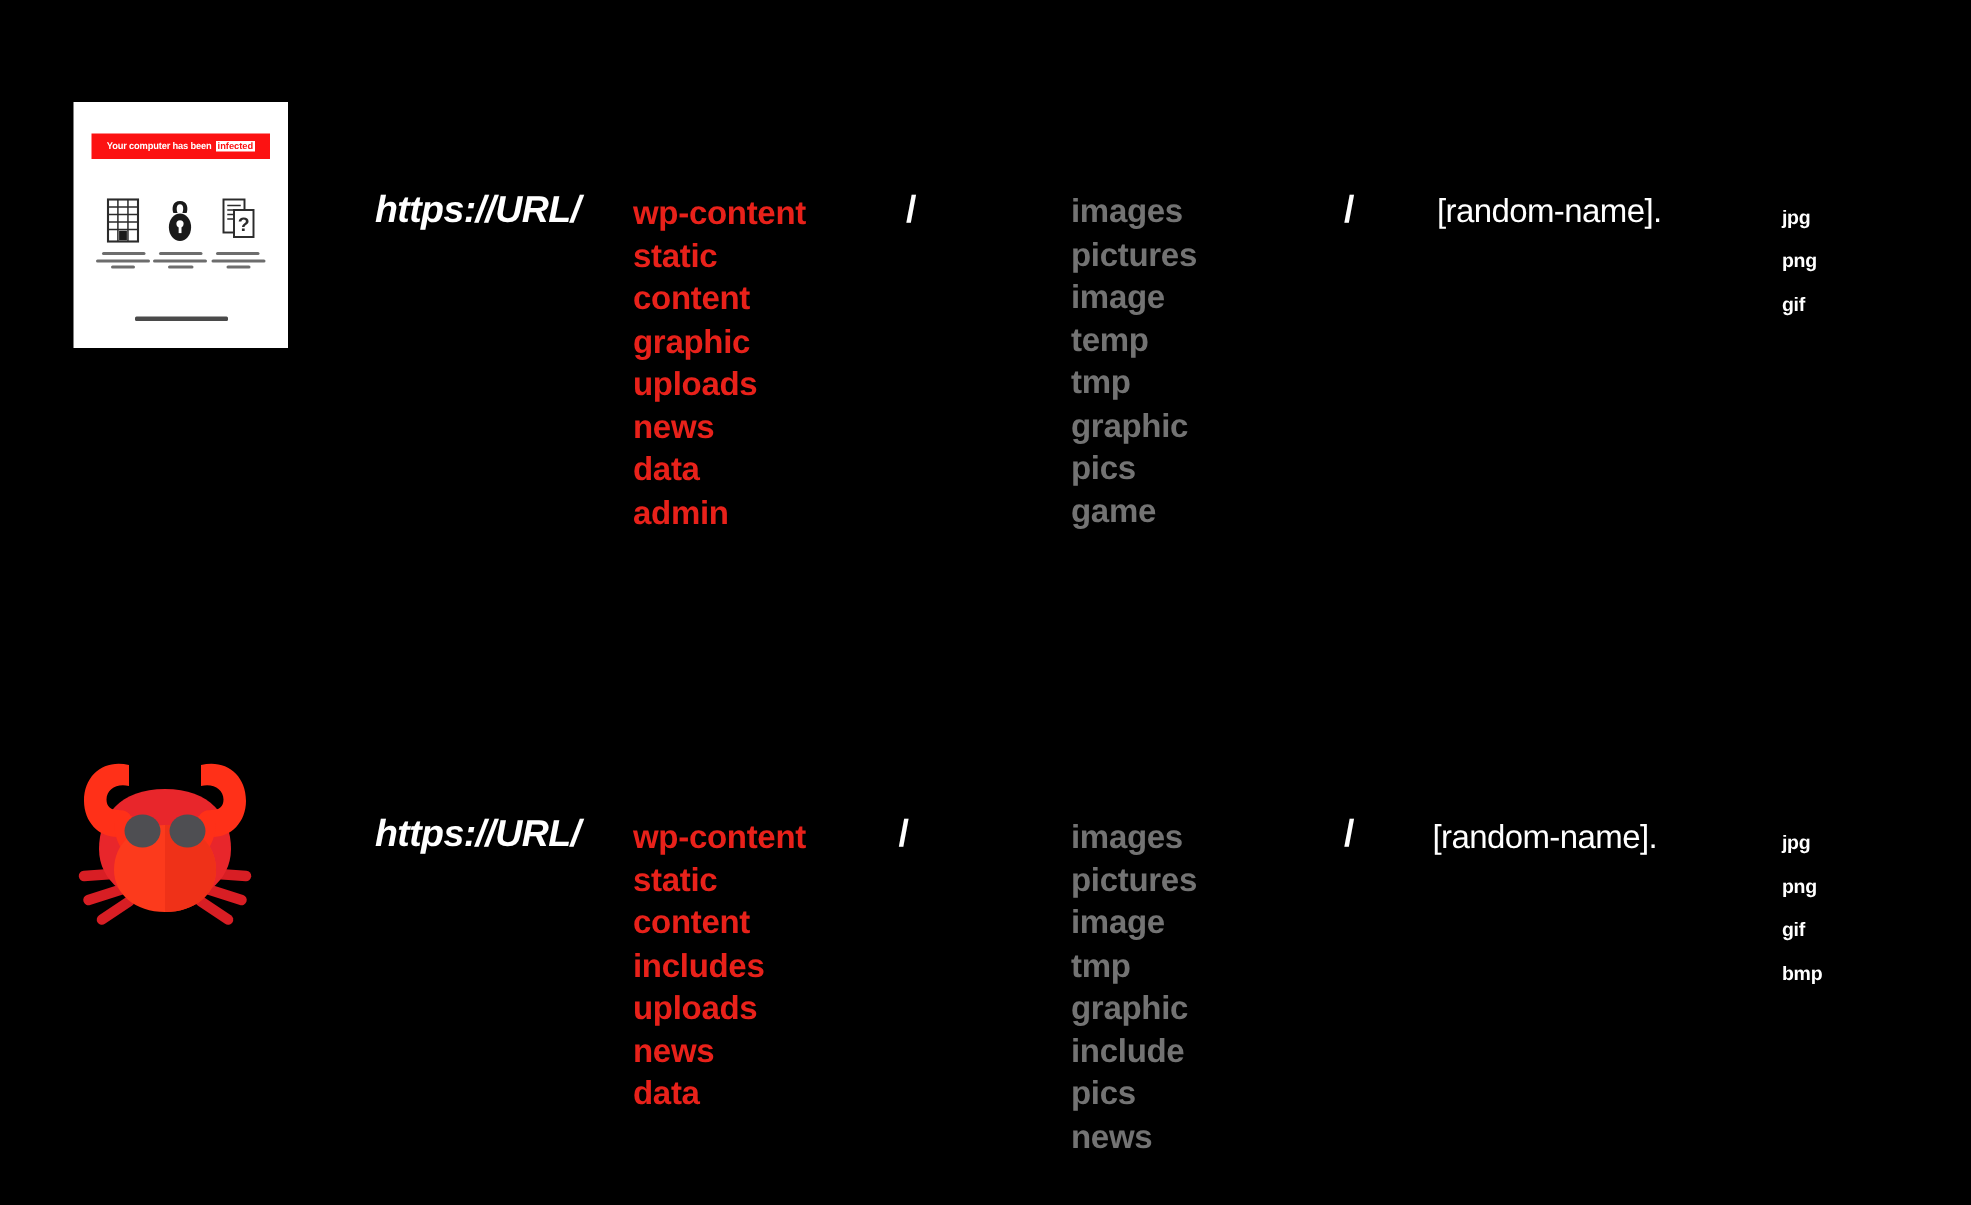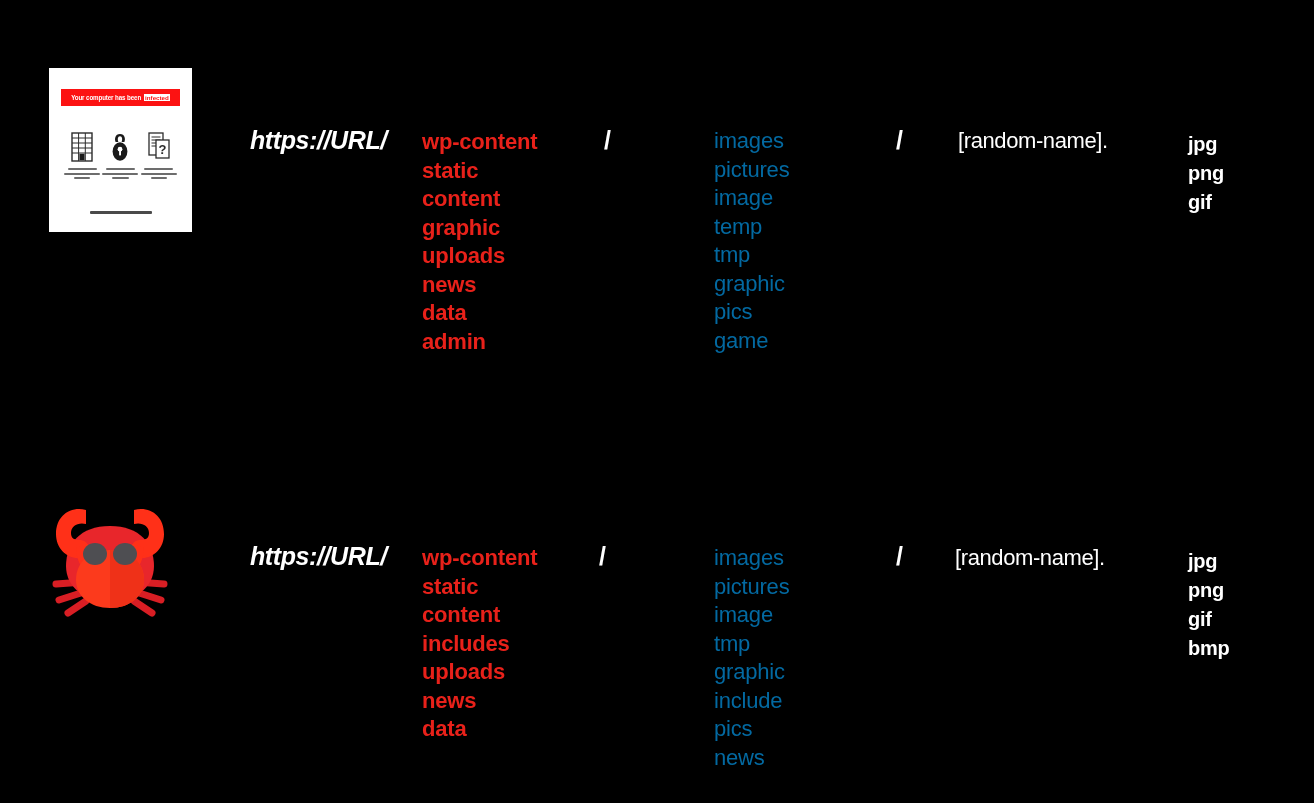--- a/index.html
+++ b/index.html
@@ -148,34 +148,34 @@
     font-size: 22px;
     font-weight: 700;
     letter-spacing: -0.2px;
   }
   .col-sep .seg {
     color: #ffffff;
     font-size: 25px;
     font-weight: 700;
   }
   .col-dir .seg {
-    color: #0369a1;
+    color: #737373;
     font-size: 22px;
-    font-weight: 400;
+    font-weight: 700;
     letter-spacing: -0.2px;
   }
   .col-file .seg {
     color: #ffffff;
     font-size: 22px;
     font-weight: 400;
     letter-spacing: -0.4px;
   }
   .col-ext .seg {
     color: #ffffff;
-    font-size: 20px;
+    font-size: 13px;
     font-weight: 700;
     letter-spacing: -0.2px;
     line-height: 29px;
   }
 
   
   #row-1 .col-host { left: 250px; top: 126px; }
   #row-1 .col-path { left: 422px; top: 128px; }
   #row-1 .col-sep1 { left: 604px; top: 126px; }
   #row-1 .col-dir  { left: 714px; top: 127px; }

